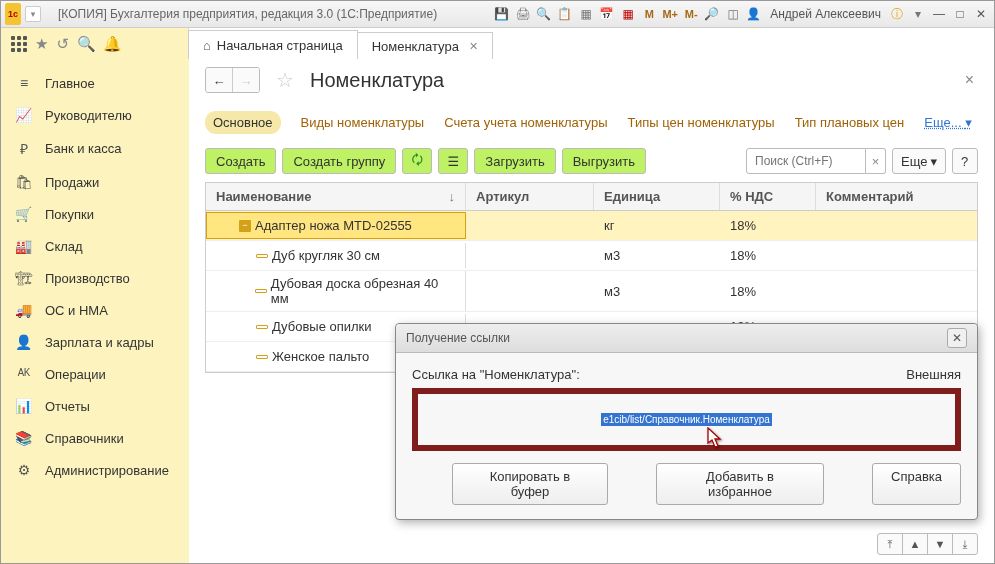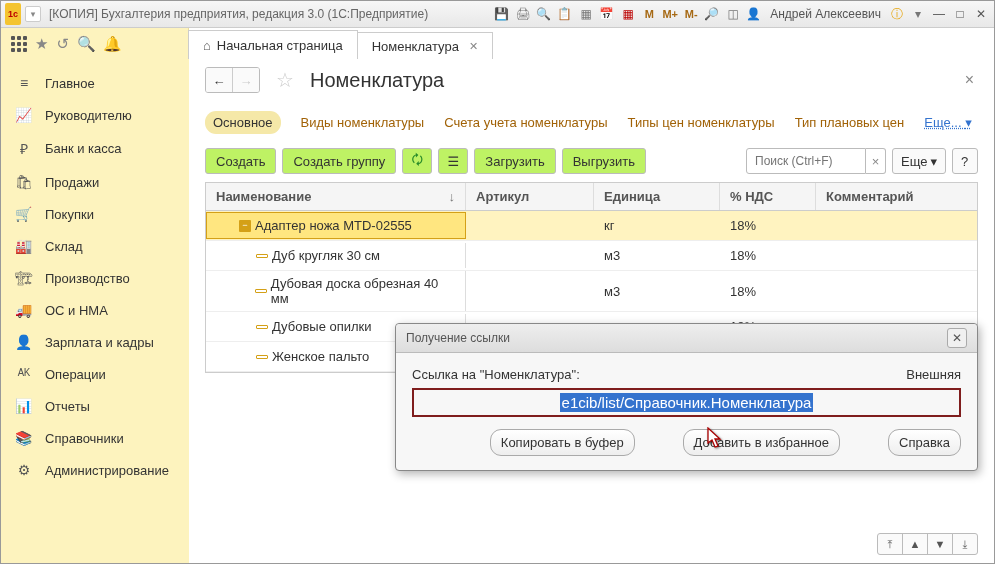--- a/index.html
+++ b/index.html
@@ -2,21 +2,21 @@
 <html><head>
 <meta charset="utf-8">
 <style>
 html,body{margin:0;padding:0;font-family:Arial,sans-serif;font-size:13px;color:#333;background:#ededed;}
 .app-window{width:995px;height:564px;background:#fff;border:1px solid #999;box-sizing:border-box;position:relative;overflow:hidden;}
 
 .titlebar{height:26px;background:linear-gradient(#f7f7f7,#e8e8e8);display:flex;align-items:center;border-bottom:1px solid #ccc;font-size:12px;}
 .tb-left{display:flex;align-items:center;gap:4px;padding-left:4px;}
 .tb-logo{width:16px;height:22px;background:#f4c430;border-radius:2px;display:flex;align-items:center;justify-content:center;font-size:9px;color:#b00;font-weight:bold;}
 .tb-arrow{width:14px;height:14px;border:1px solid #ccc;border-radius:2px;background:#fff;display:flex;align-items:center;justify-content:center;font-size:9px;color:#888;}
-.tb-title{color:#666;margin-left:4px;}
+.tb-title{color:#666;margin-left:13px;}
 .tb-right{margin-left:auto;display:flex;align-items:center;gap:3px;padding-right:4px;}
 .tb-icon{width:18px;height:18px;display:flex;align-items:center;justify-content:center;color:#777;font-size:12px;cursor:pointer;}
 .tb-icon.cal{color:#b00;}
 .tb-icon.m{color:#a66914;font-weight:bold;font-size:11px;}
 .tb-user{color:#555;font-size:12px;padding:0 4px;}
 .tb-win{width:18px;height:18px;display:flex;align-items:center;justify-content:center;font-size:12px;color:#555;cursor:pointer;}
 
 .tabbar{height:32px;display:flex;align-items:stretch;border-bottom:1px solid #ccc;background:#fff;}
 .tabbar-left{width:188px;display:flex;align-items:center;justify-content:flex-start;gap:8px;padding-left:10px;box-sizing:border-box;background:#fdf3be;border-right:1px solid #e8dca0;}
 .tb-dot-grid{width:16px;height:16px;display:grid;grid-template-columns:repeat(3,4px);grid-template-rows:repeat(3,4px);gap:2px;}
@@ -82,24 +82,24 @@
 .tree-icon.item{background:#fff;color:#d4a017;border:1px solid #d4a017;width:10px;height:2px;}
 
 .dialog-backdrop{position:absolute;top:264px;left:206px;right:16px;z-index:100;}
 .dialog{background:#f7f7f7;border:1px solid #888;border-radius:4px;box-shadow:2px 3px 10px rgba(0,0,0,0.3);text-align:center;}
 .dialog-titlebar{background:linear-gradient(#eee,#ddd);padding:4px 10px;border-bottom:1px solid #bbb;display:flex;align-items:center;font-size:12px;color:#555;border-radius:4px 4px 0 0;}
 .dialog-close{margin-left:auto;width:18px;height:18px;border:1px solid #aaa;border-radius:3px;background:#f0f0f0;display:flex;align-items:center;justify-content:center;cursor:pointer;font-size:12px;}
 .dialog-body{padding:14px 16px;}
 .dialog-row{display:flex;align-items:center;margin-bottom:6px;}
 .dialog-label{font-size:13px;color:#333;}
 .dialog-right-label{margin-left:auto;font-size:13px;color:#333;}
-.dialog-input{width:100%;border:2px solid #7f1d1d;padding:4px 6px;font-size:15px;box-sizing:border-box;}
+.dialog-input{width:100%;border:6px solid #7f1d1d;padding:20px 6px;font-size:10px;box-sizing:border-box;}
 .dialog-input .sel{background:#3473ce;color:#fff;padding:1px 2px;}
 .dialog-buttons{display:flex;justify-content:flex-end;gap:8px;margin-top:12px;}
-.dialog-btn{border:1px solid #aaa;border-radius:11px;background:linear-gradient(#fff,#eee);padding:5px 10px;cursor:pointer;font-size:13px;margin-left:40px;}
+.dialog-btn{border:1px solid #aaa;border-radius:3px;background:linear-gradient(#fff,#eee);padding:5px 18px;cursor:pointer;font-size:13px;margin-left:40px;}
 
 .cursor{position:absolute;z-index:200;left:518px;top:368px;font-size:18px;pointer-events:none;}
 .cursor svg{filter:drop-shadow(1px 1px 1px rgba(0,0,0,0.5));}
 
 .footer-nav{position:absolute;bottom:8px;right:16px;display:flex;gap:0;}
 .fn-btn{border:1px solid #bbb;width:24px;height:20px;display:flex;align-items:center;justify-content:center;background:#fafafa;cursor:pointer;font-size:11px;color:#555;margin-left:-1px;}
 .fn-btn:first-child{border-radius:3px 0 0 3px;}
 .fn-btn:last-child{border-radius:0 3px 3px 0;}
 </style>
 </head>

